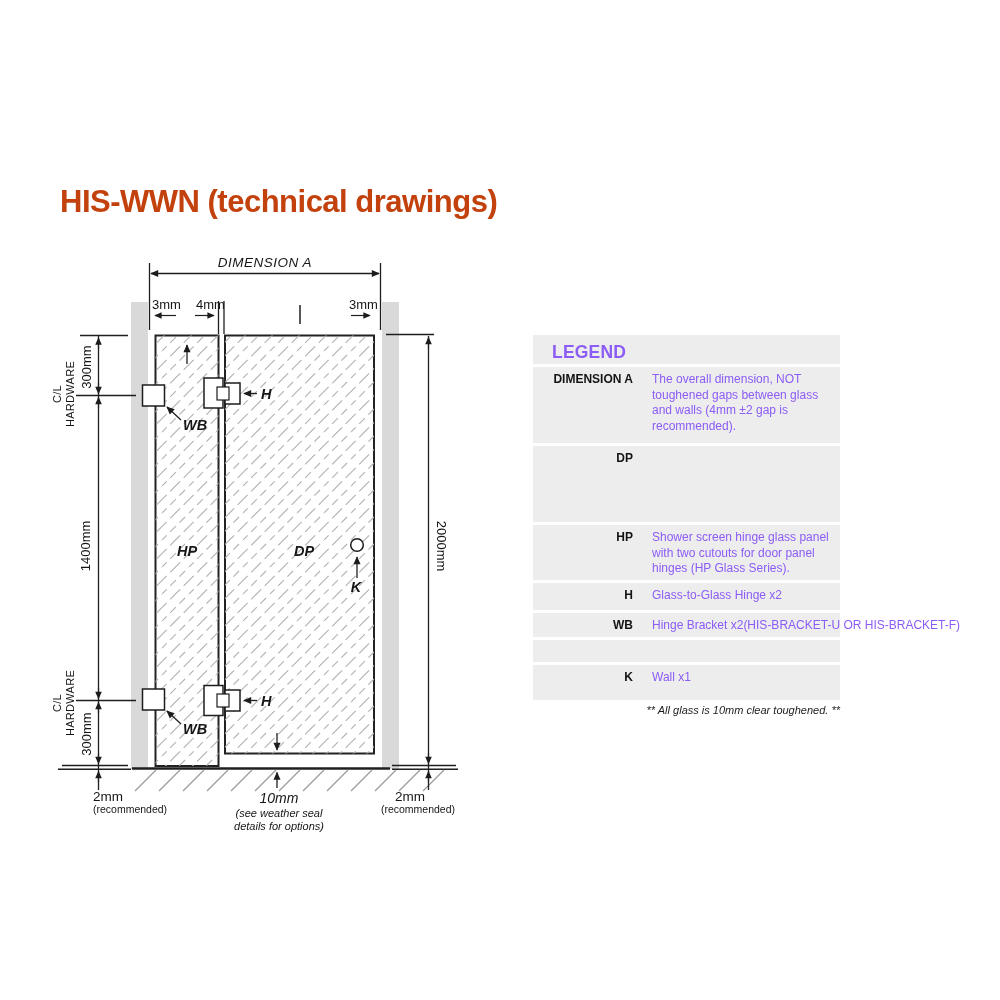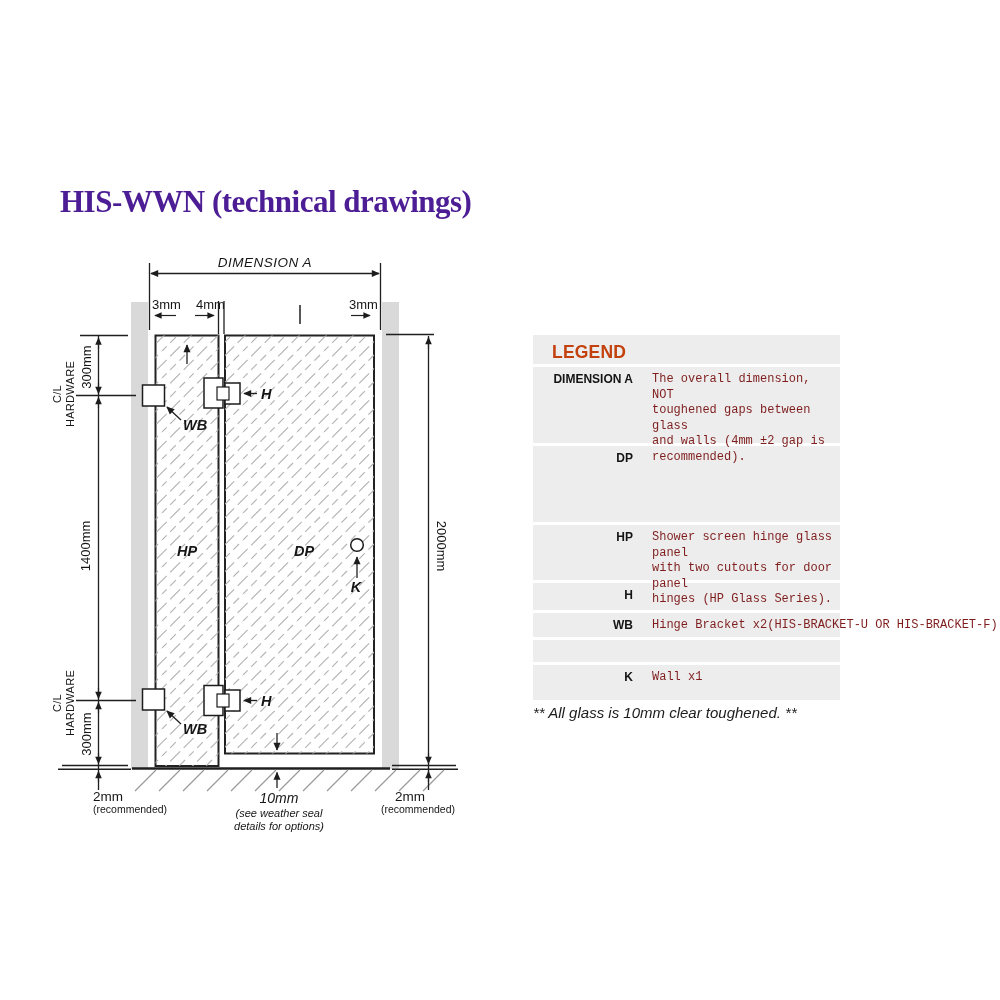--- a/index.html
+++ b/index.html
@@ -1,38 +1,38 @@
 <!DOCTYPE html>
 <html><head>
 <meta charset="utf-8">
 <style>
   html,body{margin:0;padding:0;background:#fff;}
   body{width:1000px;height:1000px;position:relative;font-family:"Liberation Sans",sans-serif;color:#111;}
-  .page-title{position:absolute;left:60px;top:184px;font-size:31px;font-weight:bold;letter-spacing:-0.5px;color:#4c1d95;white-space:nowrap;font-family:Liberation Serif, serif;}
+  .page-title{position:absolute;left:60px;top:184px;font-size:31px;font-weight:bold;letter-spacing:-0.5px;color:#c2410c;white-space:nowrap;}
   svg{position:absolute;left:0;top:0;}
   svg text{font-family:"Liberation Sans",sans-serif;fill:#161616;}
   .dimA{font-size:13.5px;font-style:italic;letter-spacing:0.5px;}
   .dim{font-size:13px;}
   .dim2{font-size:13.5px;}
   .small{font-size:10.5px;}
   .clh{font-size:11px;letter-spacing:0.3px;}
   .lbl{font-size:14.5px;font-weight:bold;font-style:italic;}
   .note{font-size:14px;font-style:italic;}
   .note2{font-size:11px;font-style:italic;}
   .stroke{stroke:#1f1f1f;}
   marker path{fill:#1c1c1c;}
   
   .legend{position:absolute;left:533px;top:335px;width:307px;height:365px;background:#ededed;}
-  .legend-header{height:29px;box-sizing:border-box;padding:7px 0 0 19px;font-size:17.5px;font-weight:bold;letter-spacing:0.2px;color:#c2410c;}
+  .legend-header{height:29px;box-sizing:border-box;padding:7px 0 0 19px;font-size:17.5px;font-weight:bold;letter-spacing:0.2px;color:#8b5cf6;}
   .lrow{display:flex;box-sizing:border-box;border-top:3px solid #fff;padding-top:5px;}
   .lterm{flex:0 0 100px;text-align:right;font-weight:bold;font-size:12px;color:#141414;}
-  .ldef{margin-left:19px;width:182px;font-size:12px;line-height:15.5px;color:#7f1d1d;font-family:Liberation Mono, monospace;}
+  .ldef{margin-left:19px;width:182px;font-size:12px;line-height:15.5px;color:#8b5cf6;}
   .ldef.nowrap{white-space:nowrap;width:auto;overflow:visible;}
   .r1{height:79px;}.r2{height:79px;}.r3{height:58px;}.r4{height:30px;}.r5{height:27px;}.r6{height:25px;}.r7{height:38px;}
-  .legend-foot{position:absolute;left:533px;top:704px;width:307px;text-align:left;font-size:15px;font-style:italic;color:#1c1c1c;}
+  .legend-foot{position:absolute;left:533px;top:704px;width:307px;text-align:right;font-size:11px;font-style:italic;color:#1c1c1c;}
 </style>
 </head>
 <body>
 
 <div class="page-title">HIS-WWN (technical drawings)</div>
 
 <svg width="1000" height="1000" viewBox="0 0 1000 1000">
   <defs>
     <marker id="ah" viewBox="0 0 10 10" refX="8.5" refY="5" markerWidth="8.5" markerHeight="6.5" orient="auto-start-reverse">
       <path d="M0,0.8 L9.5,5 L0,9.2 z"></path>
@@ -185,20 +185,23 @@
     <div class="lterm">HP</div>
     <div class="ldef">
       <div>Shower screen hinge glass panel</div>
       <div>with two cutouts for door panel</div>
       <div>hinges (HP Glass Series).</div>
     </div>
   </div>
 
   <div class="lrow r4">
     <div class="lterm">H</div>
+    <div class="ldef">
+      <div>Glass-to-Glass Hinge x2</div>
+    </div>
   </div>
 
   <div class="lrow r5">
     <div class="lterm">WB</div>
     <div class="ldef nowrap">
       <div>Hinge Bracket x2(HIS-BRACKET-U OR HIS-BRACKET-F)</div>
     </div>
   </div>
 
   <div class="lrow r6">

